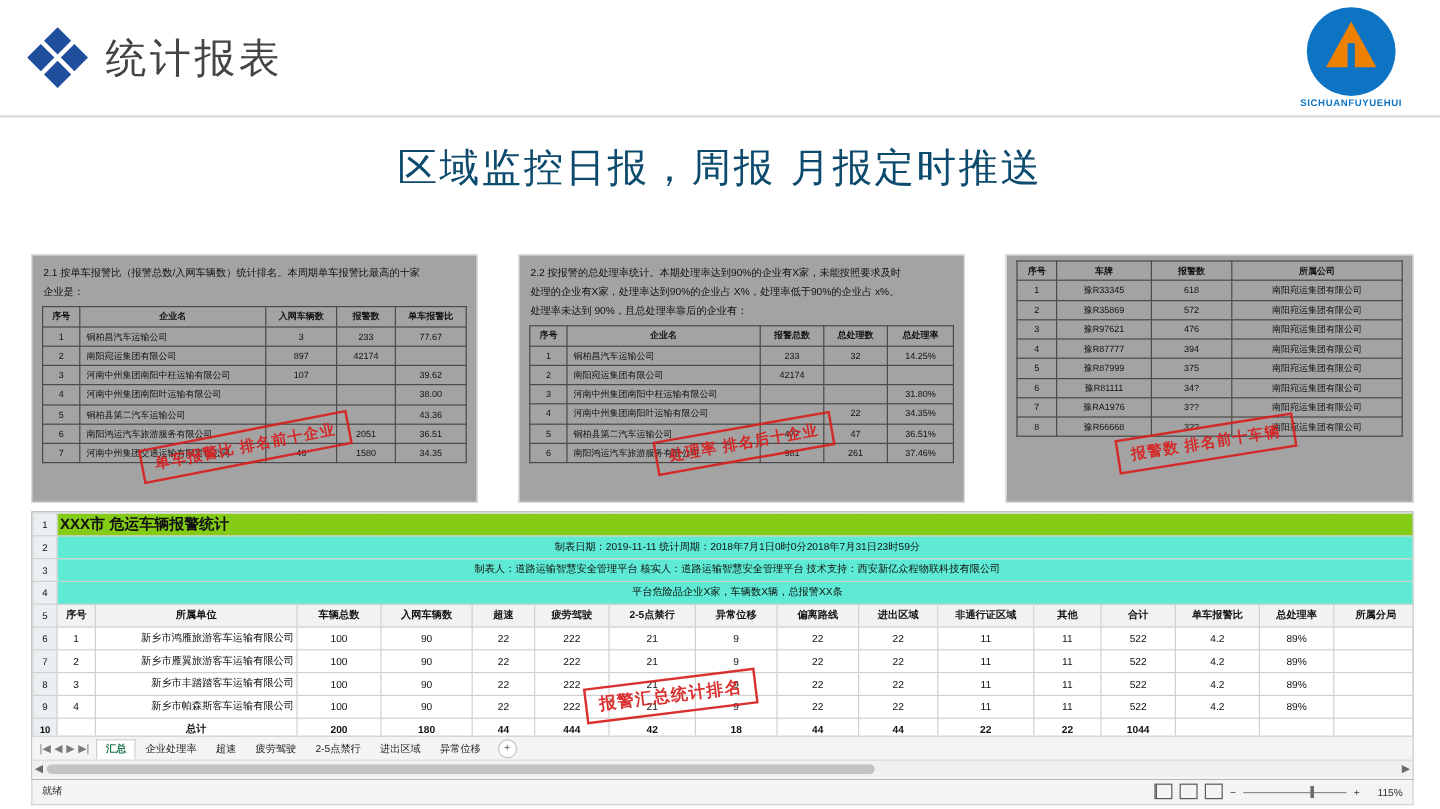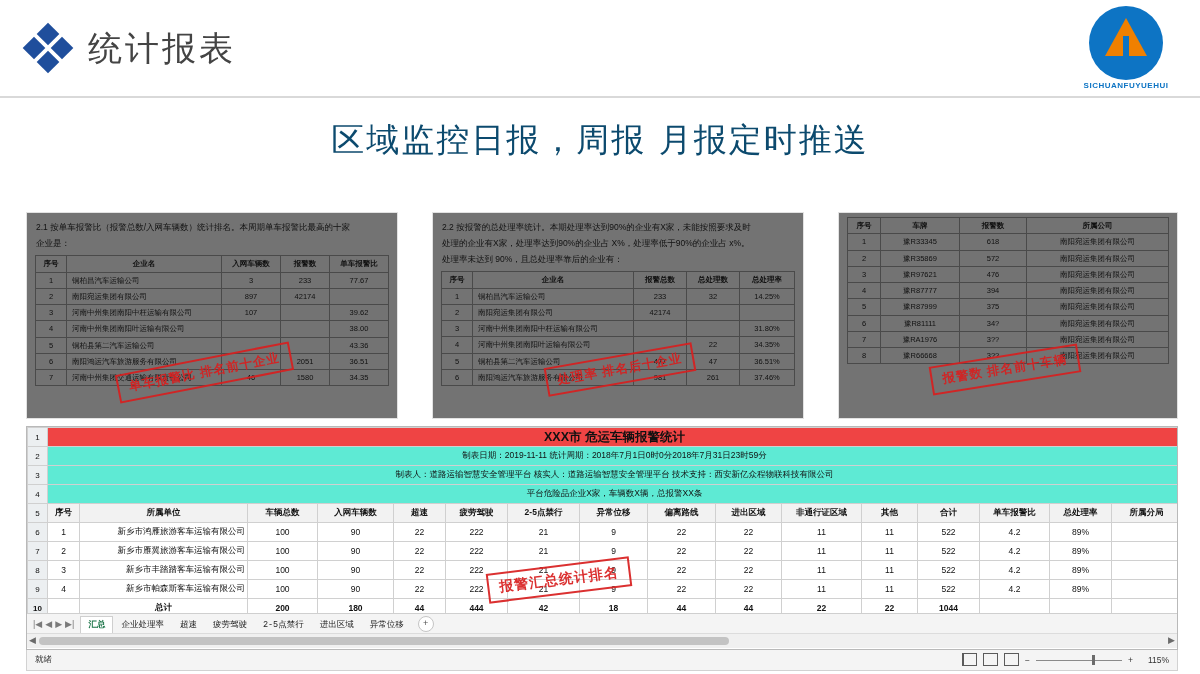--- a/index.html
+++ b/index.html
@@ -22,21 +22,21 @@
   .brand{position:absolute;right:26px;top:6px;width:130px;height:86px;text-align:center;}
   .brand-circle{position:relative;margin:0 auto;width:74px;height:74px;border-radius:50%;background:#0d74c4;}
   .brand-circle:before{content:"";position:absolute;left:50%;top:12px;margin-left:-21px;border-left:21px solid transparent;border-right:21px solid transparent;border-bottom:38px solid #f08000;}
   .brand-circle:after{content:"";position:absolute;left:50%;top:30px;margin-left:-3px;width:6px;height:30px;background:#0d74c4;}
   .brand-text{font-size:8px;color:#0d74c4;letter-spacing:.5px;margin-top:1px;font-weight:bold;}
 
   
   .slide-title{position:absolute;left:0;top:118px;width:1200px;text-align:center;font-size:33px;color:#0c4a6e;font-family:"DejaVu Sans",sans-serif;letter-spacing:2px;}
 
   
-  .panel{position:absolute;background:#737373;border:1px solid #e2e2e2;overflow:hidden;}
+  .panel{position:absolute;background:#a3a3a3;border:1px solid #e2e2e2;overflow:hidden;}
   .p1{left:26px;top:212px;width:370px;height:205px;}
   .p2{left:432px;top:212px;width:370px;height:205px;}
   .p3{left:838px;top:212px;width:338px;height:205px;}
   .p-note{font-size:8.5px;line-height:1.9;color:#111;padding:6px 9px 0 9px;}
   .p-note .ind{display:block;}
   table.mini{border-collapse:collapse;margin:4px 8px 0 8px;width:calc(100% - 16px);font-size:7.5px;}
   table.mini th,table.mini td{border:1px solid #4a4a4a;padding:2px 3px;text-align:center;color:#111;line-height:1.5;}
   table.mini th{font-weight:bold;}
   table.mini td.name{text-align:left;padding-left:5px;}
 
@@ -47,31 +47,31 @@
   .s2{left:545px;top:355px;transform:rotate(-10deg);}
   .s3{left:930px;top:355px;transform:rotate(-9deg);}
   .s4{left:487px;top:565px;transform:rotate(-7deg);font-size:14px;}
 
   
   .excel{position:absolute;left:26px;top:426px;width:1150px;height:222px;background:#fff;border:1px solid #b9b9b9;}
   .grid-wrap{position:absolute;left:0;top:0;width:1150px;height:186px;overflow:hidden;}
   table.sheet{border-collapse:collapse;table-layout:fixed;width:1148px;font-size:8.5px;}
   table.sheet td,table.sheet th{border:1px solid #d0d0d0;height:18px;padding:0 2px;color:#111;}
   .rowhdr{width:20px;background:#eceff1;text-align:center;color:#333;font-size:8px;}
-  .big-title{text-align:center;font-size:12.5px;font-weight:bold;background:#ef4444;}
+  .big-title{text-align:left;font-size:12.5px;font-weight:bold;background:#84cc16;}
   .sub-line{text-align:center;font-size:8.5px;background:#5eead4;}
   .hdr-cell{text-align:center;font-weight:bold;background:#f2f2f2;font-size:8.5px;}
   .c{text-align:center;}
   .l{text-align:right;padding-left:4px;}
   .total-row td{font-weight:bold;text-align:center;}
 
   
   .tabbar{position:absolute;left:0;top:186px;width:1150px;height:20px;background:#f4f4f4;border-top:1px solid #cfcfcf;display:flex;align-items:center;}
   .tabnav{display:flex;gap:3px;padding:0 6px;color:#7a7a7a;font-size:9px;}
-  .tab{font-size:8.5px;padding:2px 7px;color:#222;border:1px solid transparent;border-bottom:none;font-family:Liberation Mono, monospace;}
+  .tab{font-size:8.5px;padding:2px 7px;color:#222;border:1px solid transparent;border-bottom:none;}
   .tab.active{background:#fff;border-color:#cfcfcf;color:#177245;font-weight:bold;}
   .tab-plus{margin-left:6px;width:14px;height:14px;border:1px solid #c5c5c5;border-radius:50%;font-size:9px;line-height:12px;text-align:center;color:#555;background:#fff;}
 
   .hscroll{position:absolute;left:0;top:206px;width:1150px;height:14px;background:#f0f0f0;border-top:1px solid #dcdcdc;}
   .hscroll .thumb{position:absolute;left:12px;top:3px;width:690px;height:8px;background:#c3c3c3;border-radius:4px;}
   .hscroll .arr{position:absolute;top:1px;font-size:9px;color:#6b6b6b;}
   .hscroll .arr.left{left:2px;}
   .hscroll .arr.right{right:2px;}
 
   

